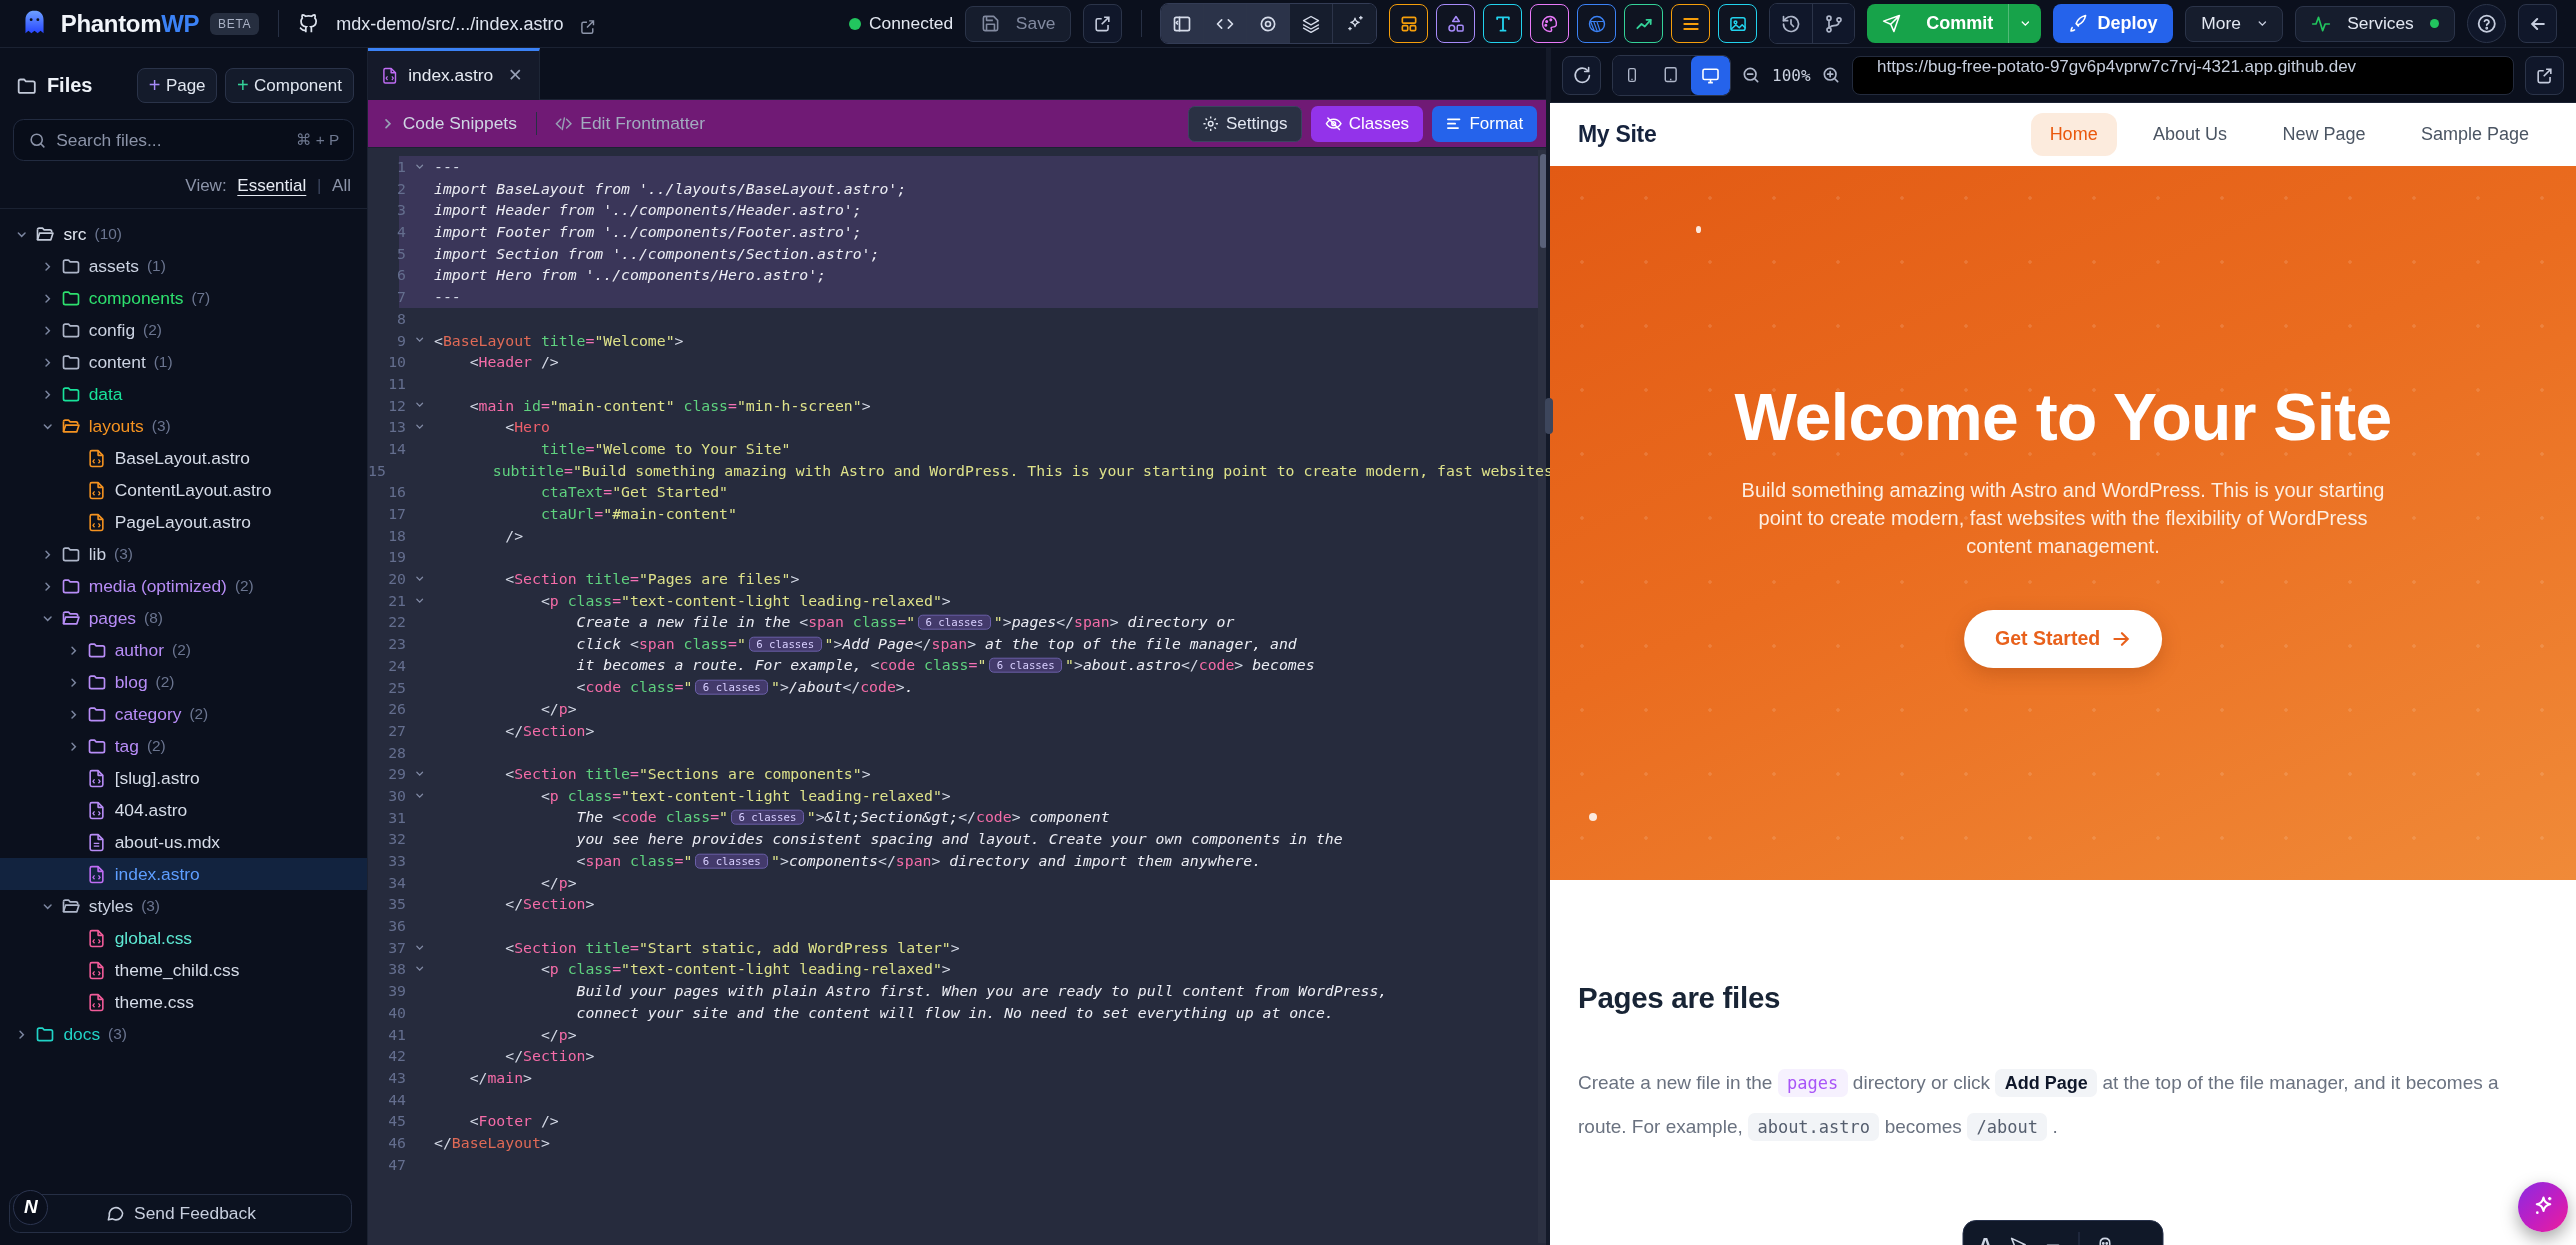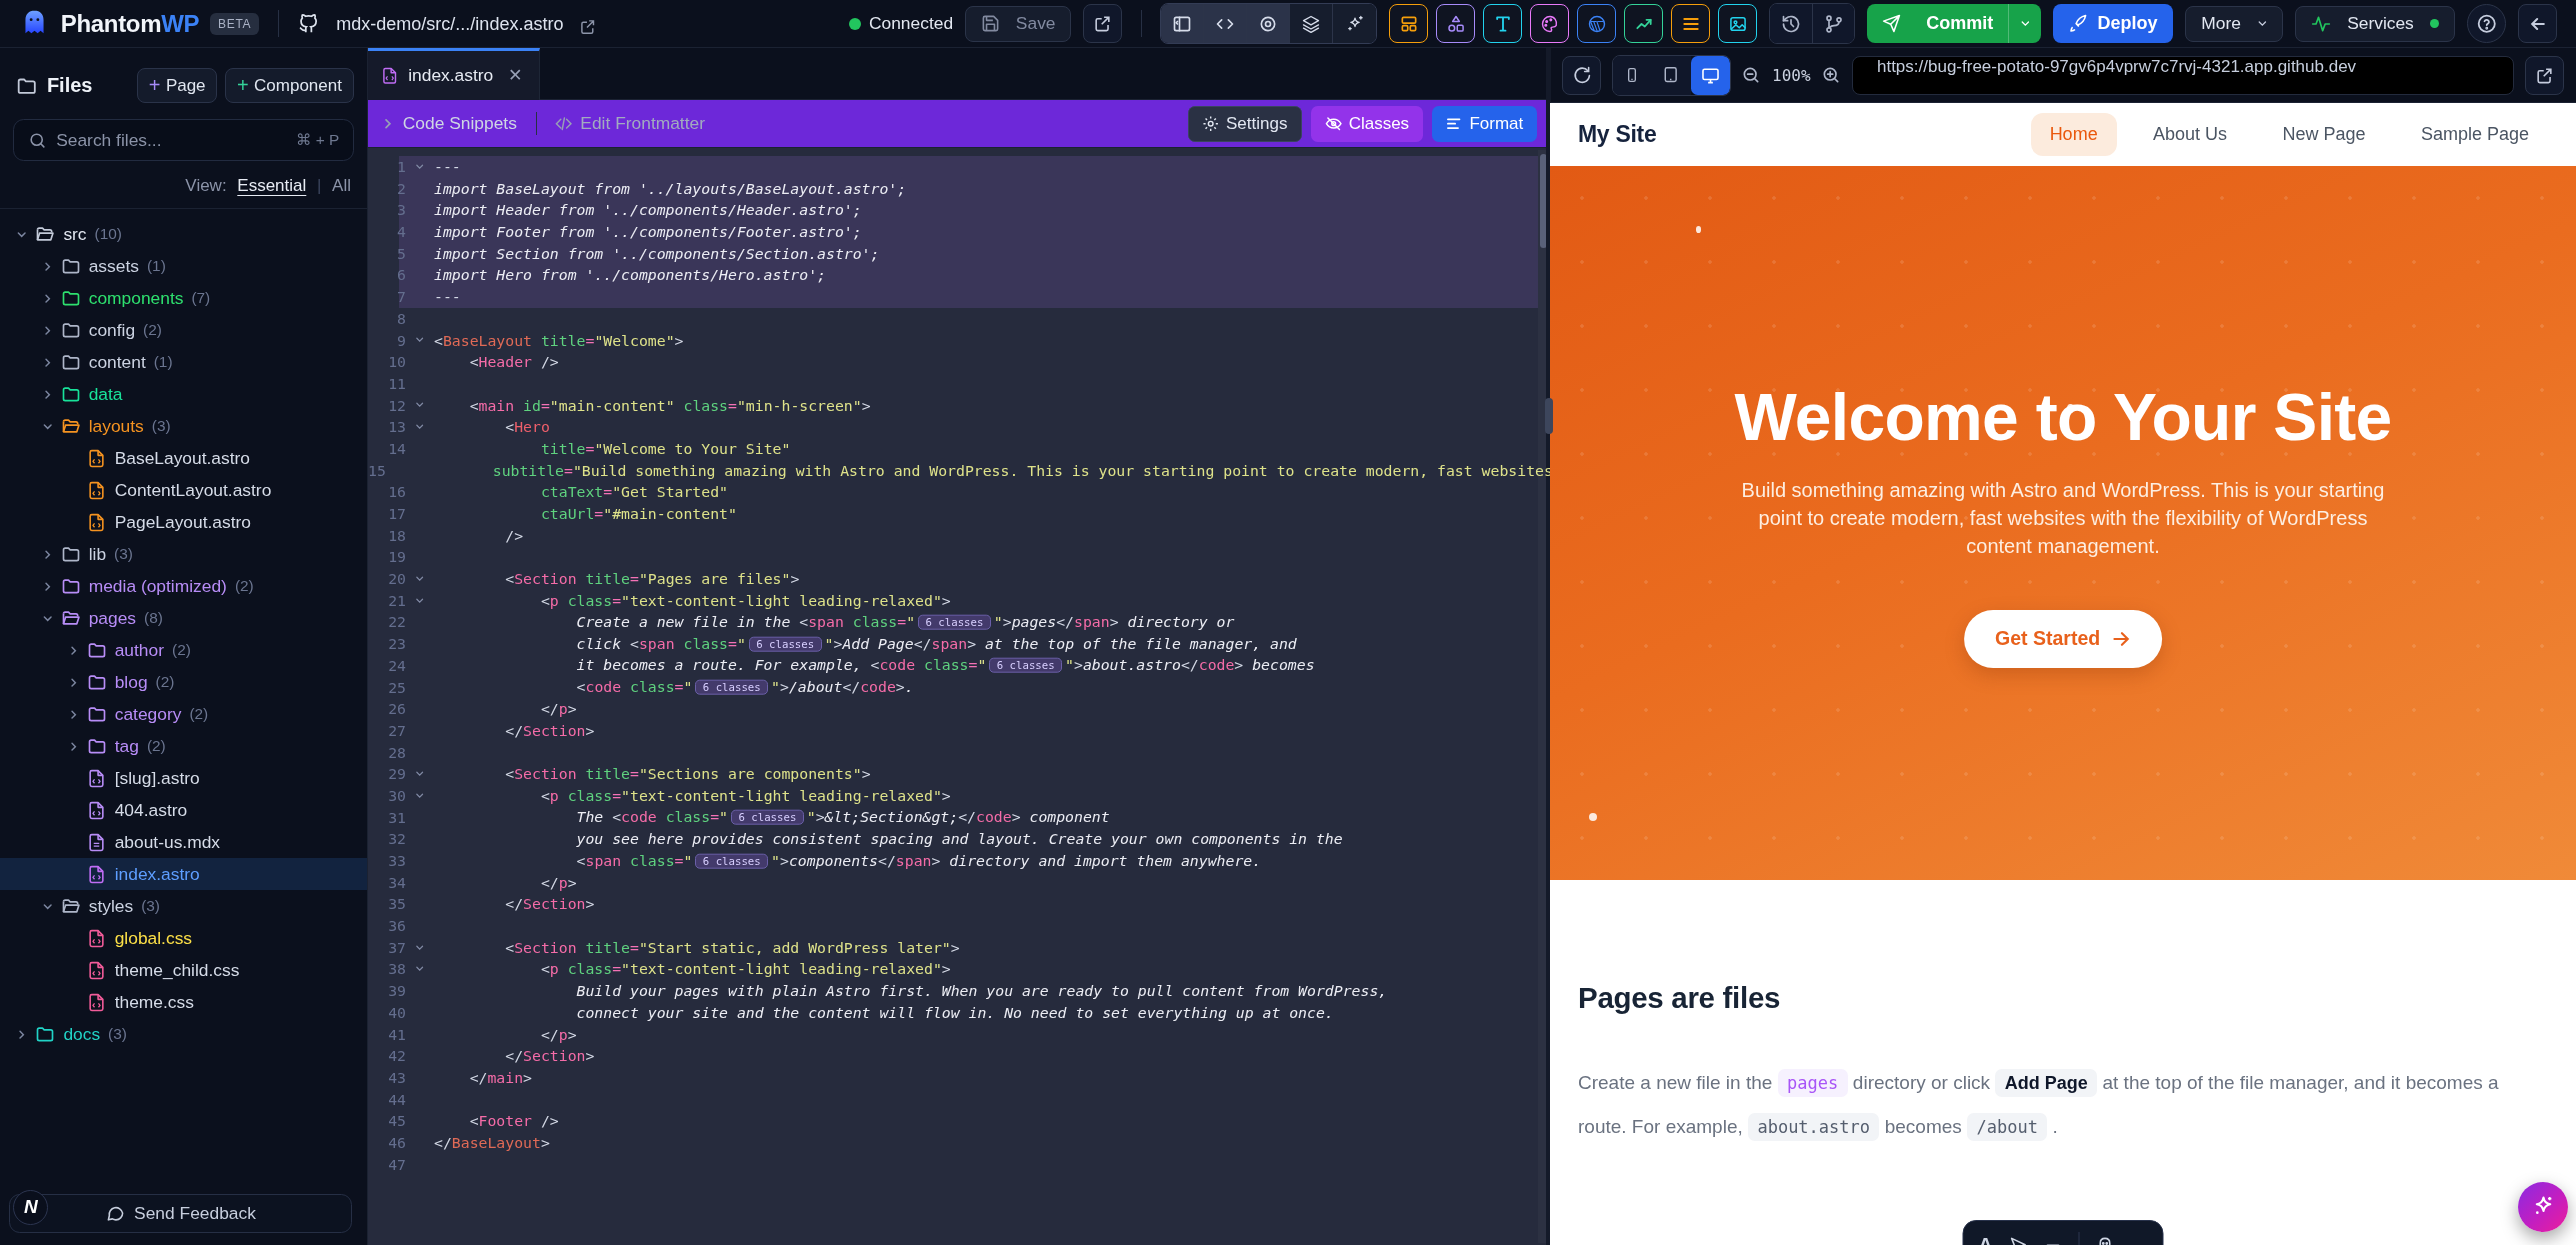--- a/index.html
+++ b/index.html
@@ -83,21 +83,21 @@
              justify-content:center; font-size:19px; font-style:italic; font-weight:bold; z-index:2; }
 
   
   #editor { position:absolute; left:368px; top:48px; width:1182px; height:1197px; background:#262b3d; }
   #tabbar { position:absolute; left:0; top:0; width:100%; height:52px; background:#0b101d;
             border-bottom:0.7px solid #1b2232; display:flex; }
   .tab { width:172px; height:52px; background:#151a2a; border-top:3.4px solid #3b82f6;
          border-right:0.7px solid #1e2636; display:flex; align-items:center; gap:9.4px; padding:0 13.4px;
          color:#e7ebf3; font-size:17.4px; }
   .tab .x { color:#97a0b5; margin-left:5.4px; font-size:17.4px; }
-  #codebar { position:absolute; left:0; top:52px; width:100%; height:48px; background:#6d28d9;
+  #codebar { position:absolute; left:0; top:52px; width:100%; height:48px; background:#701a75;
              border-bottom:0.7px solid #1b2232; display:flex; align-items:center; padding:0 13.4px; gap:12px; }
   .cb-txt { color:#cfd6e3; font-size:17.4px; display:flex; align-items:center; gap:8px; }
   .cb-mut { color:#a2abbf; font-size:17.4px; display:flex; align-items:center; gap:8px; }
   .cb-right { margin-left:auto; display:flex; gap:9.4px; }
   .pillbtn { display:flex; align-items:center; gap:6.7px; height:36px; padding:0 13.4px;
              border-radius:6.7px; font-size:17px; color:#fff; }
   .pb-dark { background:#2a3144; border:0.7px solid #3a4460; color:#e2e7f1; }
   .pb-purple { background:#9333ea; }
   .pb-blue { background:#2563eb; }
 
@@ -714,21 +714,21 @@
       </div>
       <div class="trow" style="padding-left: 62px;">
         <span class="cv"></span>
         <span class="fic" style="color: rgb(242, 92, 154);">
           <svg width="19" height="19" viewBox="0 0 24 24" fill="none" stroke="currentColor" stroke-width="2" stroke-linejoin="round">
             <path d="M14 2H6a2 2 0 0 0-2 2v16a2 2 0 0 0 2 2h12a2 2 0 0 0 2-2V8z"></path>
             <path d="M14 2v6h6"></path>
             <path d="M9.5 13l-2 2.5 2 2.5M14.5 13l2 2.5-2 2.5" stroke-width="1.6"></path>
           </svg>
         </span>
-        <span style="color: #fde047;">global.css</span>
+        <span style="color: #5eead4;">global.css</span>
       </div>
       <div class="trow" style="padding-left: 62px;">
         <span class="cv"></span>
         <span class="fic" style="color: rgb(242, 92, 154);">
           <svg width="19" height="19" viewBox="0 0 24 24" fill="none" stroke="currentColor" stroke-width="2" stroke-linejoin="round">
             <path d="M14 2H6a2 2 0 0 0-2 2v16a2 2 0 0 0 2 2h12a2 2 0 0 0 2-2V8z"></path>
             <path d="M14 2v6h6"></path>
             <path d="M9.5 13l-2 2.5 2 2.5M14.5 13l2 2.5-2 2.5" stroke-width="1.6"></path>
           </svg>
         </span>

